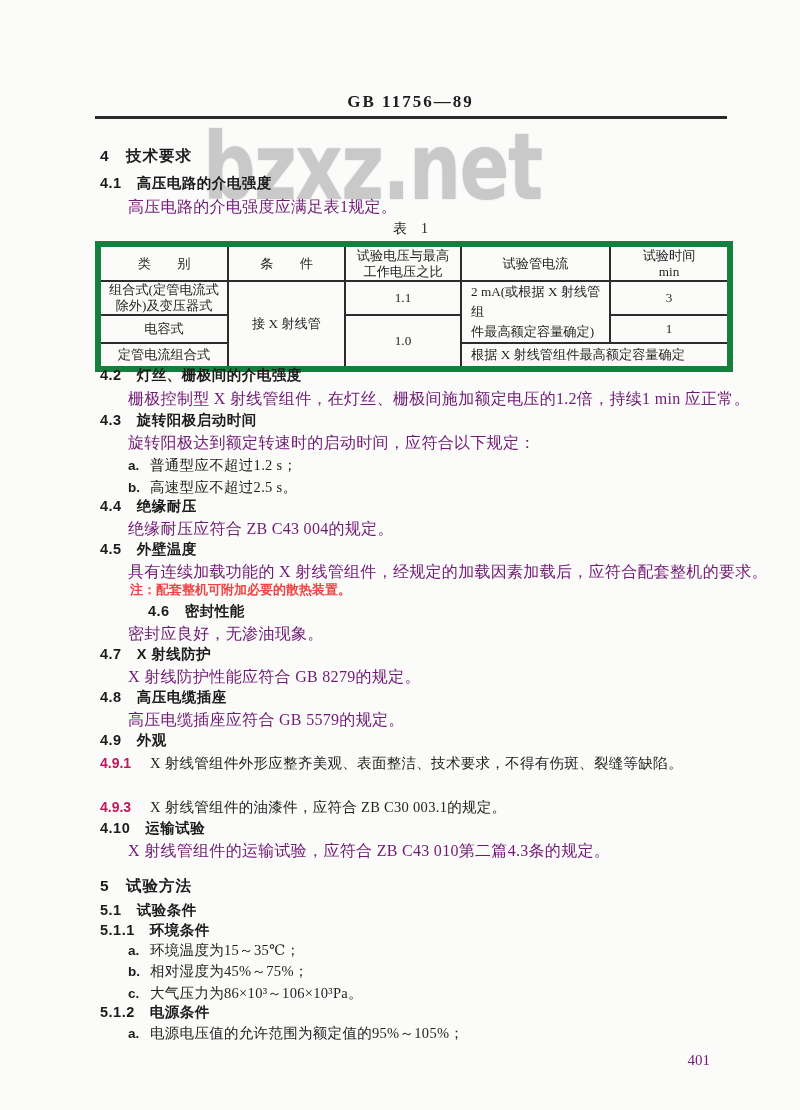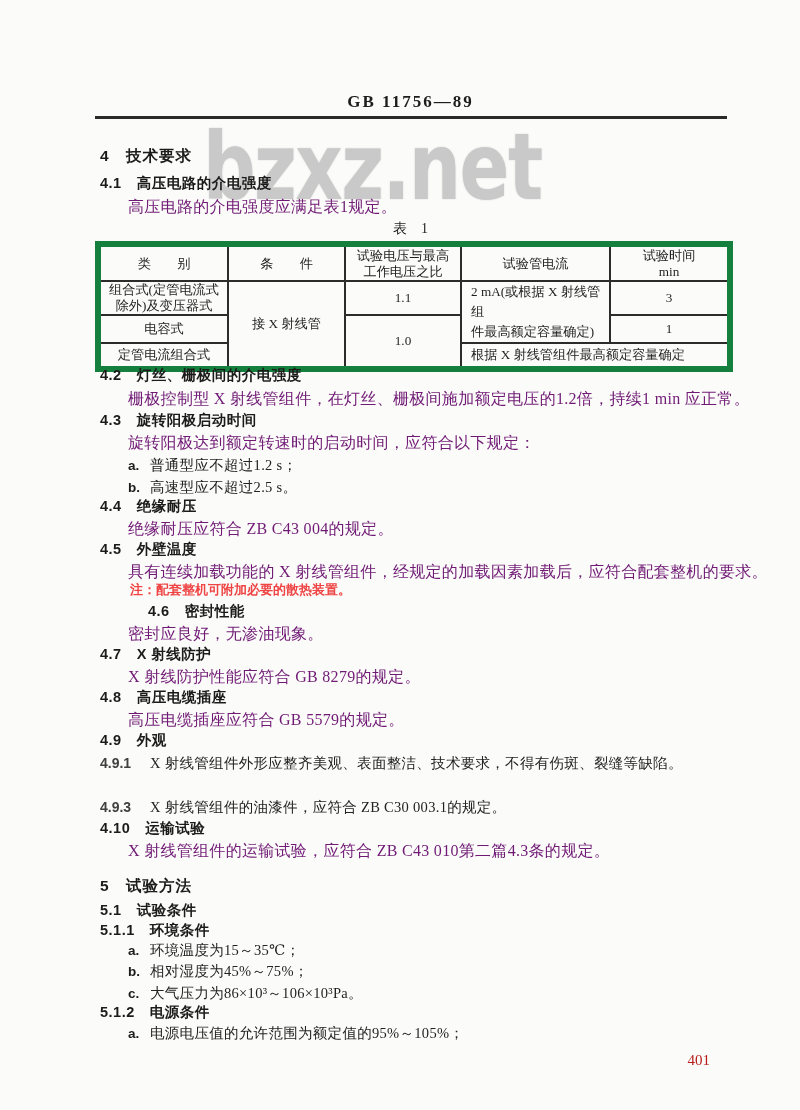--- a/index.html
+++ b/index.html
@@ -20,31 +20,31 @@
   .line{position:absolute;white-space:nowrap;line-height:1.25;}
   .h{font-family:"Liberation Sans","DejaVu Sans",sans-serif;font-weight:bold;
      font-size:14.5px;color:#1b1b1b;letter-spacing:0.5px;}
   .h1{font-size:15.5px;letter-spacing:1px;}
   .body{font-size:16px;color:#701a75;letter-spacing:0.3px;}
   .note{font-family:"Liberation Sans","DejaVu Sans",sans-serif;font-weight:bold;
      font-size:13px;color:#ef4444;}
   .li .lbl{display:inline-block;width:22px;font-weight:bold;font-size:13.5px;
      font-family:"Liberation Sans","DejaVu Sans",sans-serif;color:#1b1b1b;}
   .li .lbl2{display:inline-block;width:50px;font-weight:bold;font-size:14px;
-     font-family:"Liberation Sans","DejaVu Sans",sans-serif;color:#404040;}
+     font-family:"Liberation Sans","DejaVu Sans",sans-serif;color:#be185d;}
   .li .txt{font-size:14.5px;color:#232323;letter-spacing:0.3px;}
   
   .caption{left:95px;top:220px;width:631px;text-align:center;font-size:14px;color:#1e1e1e;}
   table.t1{position:absolute;left:95px;top:241px;width:632px;border-collapse:collapse;
      table-layout:fixed;border:6px solid #15803d;}
   .t1 th,.t1 td{border:2px solid #2c2c2c;font-weight:normal;font-size:13.2px;
      text-align:center;vertical-align:middle;padding:0 4px;line-height:16px;color:#1f1f1f;}
   .t1 .pre{white-space:pre-line;}
   .t1 .left{text-align:left;padding-left:9px;line-height:20px;}
-  .pagenum{left:640px;top:1052px;width:70px;text-align:right;font-size:15px;color:#b91c1c;}
+  .pagenum{left:640px;top:1052px;width:70px;text-align:right;font-size:15px;color:#701a75;}
 </style>
 </head>
 <body>
 
 <div class="watermark">bzxz.net</div>
 
 <div class="content">
 
   <div class="abs std-code">GB 11756—89</div>
   <div class="abs rule"></div>

